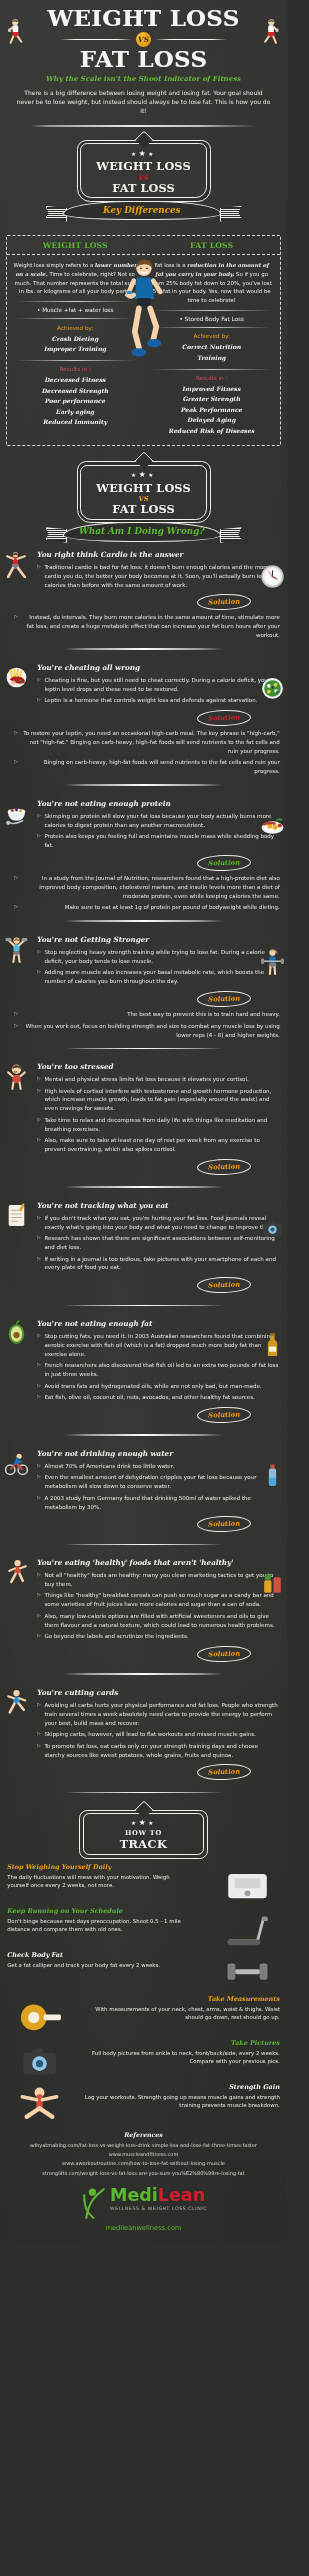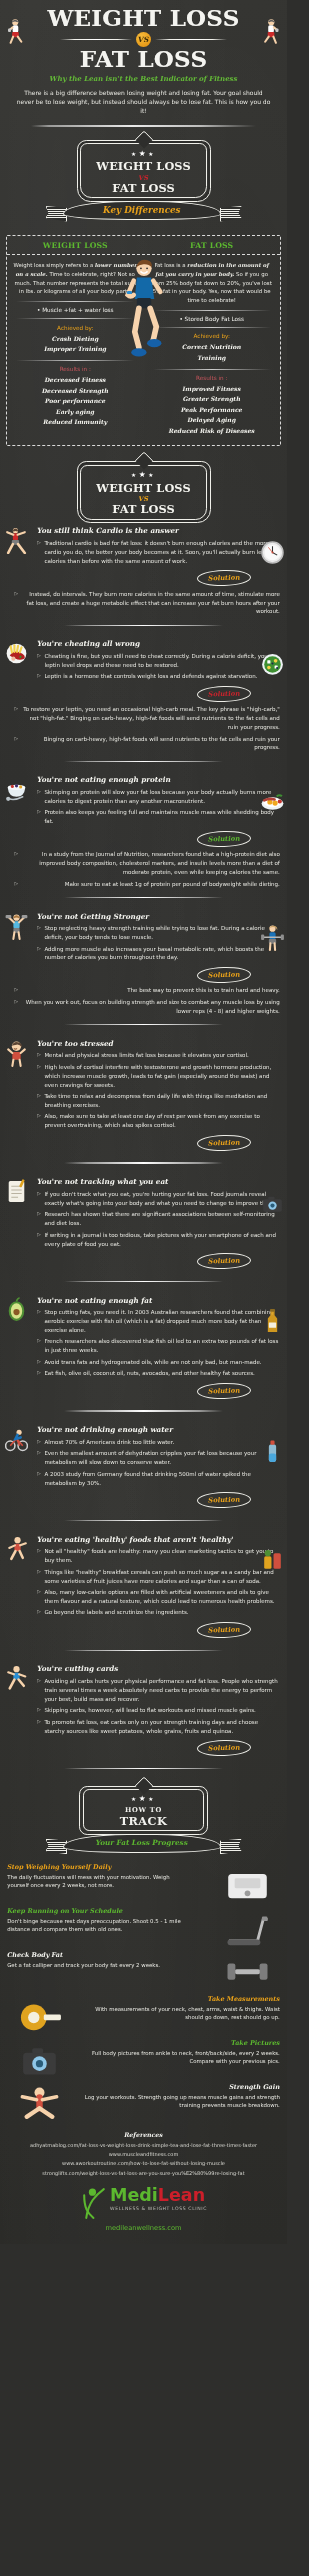--- a/index.html
+++ b/index.html
@@ -228,21 +228,21 @@
       <rect x="30" y="20" width="6" height="7" rx="2" fill="#c9c9c9"></rect>
     </svg>
 
     <div class="hero-title">WEIGHT LOSS</div>
     <div class="hero-mid">
       <span class="hero-rule"></span>
       <span class="vs-coin">VS</span>
       <span class="hero-rule"></span>
     </div>
     <div class="hero-title">FAT LOSS</div>
-    <div class="hero-sub">Why the Lean isn't the Best Indicator of Fitness</div>
+    <div class="hero-sub">Why the Scale isn't the Shoot Indicator of Fitness</div>
     <p class="hero-intro">There is a big difference between losing weight and losing fat. Your goal should never be to lose weight, but instead should always be to lose fat. This is how you do it!</p>
   </section>
 
   <div class="divider-chalk"></div>
 
   <section class="crest-wrap">
     <div class="crest">
       <div class="crest-peak"></div>
       <div class="crest-stars">★<span class="big">★</span>★</div>
       <div class="crest-line1">WEIGHT LOSS</div>
@@ -324,33 +324,40 @@
   </section>
 
   <section class="crest-wrap" style="padding-top:13.4px">
     <div class="crest">
       <div class="crest-peak"></div>
       <div class="crest-stars">★<span class="big">★</span>★</div>
       <div class="crest-line1">WEIGHT LOSS</div>
       <div class="crest-vs vs-gold">VS</div>
       <div class="crest-line3">FAT LOSS</div>
     </div>
+    <div class="ribbon">
+      <div class="ribbon-tail l"></div>
+      <div class="ribbon-tail r"></div>
+      <div class="ribbon-band">
+        <span class="ribbon-text ribbon-green">What Am I Doing Wrong?</span>
+      </div>
+    </div>
   </section>
 
   <div id="tips-host">
       <section class="tip">
         <svg class="tip-icon" viewBox="0 0 44 52">
           <circle cx="20" cy="7" r="5" fill="#f6d2ab"></circle>
           <path d="M15 6q5-6 10 0l-1 3q-4-3-8 0z" fill="#5a4433"></path>
           <rect x="15" y="12" width="10" height="14" rx="3" fill="#cc2b2b"></rect>
           <rect x="13" y="25" width="14" height="9" rx="2" fill="#7d7d7d"></rect>
           <path d="M15 33 L6 50 M25 33 L38 50" stroke="#f6d2ab" stroke-width="5" fill="none" stroke-linecap="round"></path>
           <path d="M16 15 L4 10 M24 15 L38 10" stroke="#f6d2ab" stroke-width="4" stroke-linecap="round"></path>
         </svg>
-        <h3 class="tip-title">You still think Cardio is the answer</h3>
+        <h3 class="tip-title">You right think Cardio is the answer</h3>
         <ul>
           <li>Traditional cardio is bad for fat loss: it doesn't burn enough calories and the more cardio you do, the better your body becomes at it. Soon, you'll actually burn less calories than before with the same amount of work.</li>
         </ul>
         <div class="sol-row"><span class="solution-stamp sol-gold">Solution</span></div>
         <ul class="wide">
           <li class="ralign">Instead, do intervals. They burn more calories in the same amount of time, stimulate more fat loss, and create a huge metabolic effect that can increase your fat burn hours after your workout.</li>
         </ul>
         <svg class="tip-icon right" viewBox="0 0 44 44">
           <circle cx="22" cy="22" r="20" fill="#ececec" stroke="#bdbdbd" stroke-width="3"></circle>
           <circle cx="22" cy="22" r="15" fill="#fafafa"></circle>
@@ -586,27 +593,20 @@
         <div class="divider-thin"></div>
       </section>
     </div>
 
   <section class="track-sec">
     <div class="track-crest">
       <div class="crest-peak"></div>
       <div class="crest-stars">★<span class="big">★</span>★</div>
       <div style="font-family:'DejaVu Serif',serif;font-weight:bold;font-size:6.7px;letter-spacing:.1em">HOW TO</div>
       <div class="track-h1">TRACK</div>
-    </div>
-    <div class="ribbon">
-      <div class="ribbon-tail l"></div>
-      <div class="ribbon-tail r"></div>
-      <div class="ribbon-band">
-        <span class="ribbon-text ribbon-green" style="font-size:7.2px">Your Fat Loss Progress</span>
-      </div>
     </div>
     <div id="track-host">
         <div class="track-item track-left">
           <svg class="track-img r" viewBox="0 0 64 56">
             <rect x="5" y="14" width="54" height="34" rx="5" fill="#ececec"></rect>
             <rect x="14" y="20" width="36" height="14" rx="2" fill="#d4d4d4"></rect>
             <circle cx="32" cy="41" r="4" fill="#9b9b9b"></circle>
           </svg>
           <div class="track-title">Stop Weighing Yourself Daily</div>
           <p>The daily fluctuations will mess with your motivation. Weigh yourself once every 2 weeks, not more.</p>

